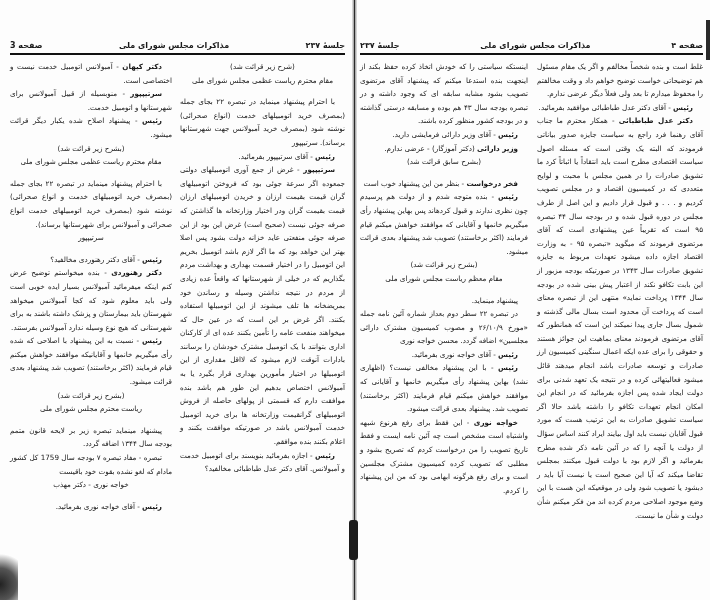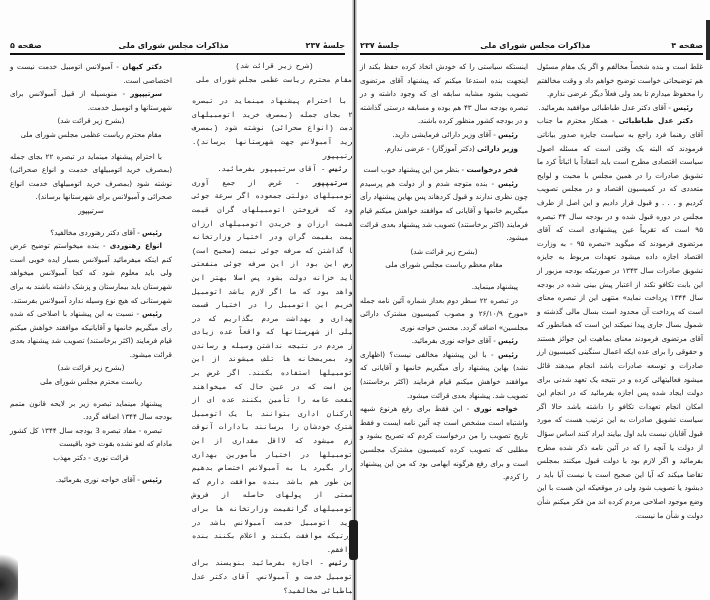--- a/index.html
+++ b/index.html
@@ -16,70 +16,71 @@
       background: radial-gradient(circle at 0% 70%, #222 0%, #555 40%, rgba(255,255,255,0) 75%); }
     .edge-mark-right { position: absolute; left: 706px; top: 20px; width: 4px; height: 40px; background: #2a2a2a; }
     .header { position: absolute; top: 38px; height: 14px; display: flex; justify-content: space-between; align-items: center;
       direction: rtl; font-weight: bold; font-size: 8px; }
     .page-left .header { left: 10px; width: 335px; }
     .page-right .header { left: 3px; width: 343px; }
     .rule { position: absolute; top: 53px; height: 2px; background: #111; }
     .page-left .rule { left: 10px; width: 335px; }
     .page-right .rule { left: 3px; width: 343px; }
     .col { position: absolute; top: 60px; direction: rtl; text-align: justify; font-size: 7.2px; line-height: 13.6px; }
-    .page-left .col-r { left: 192px; width: 165px; font-family: Liberation Mono, monospace; }
+    .page-left .col-r { left: 180px; width: 165px; }
     .page-left .col-l { left: 10px; width: 162px; }
     .page-right .col-r { left: 180px; width: 166px; }
     .page-right .col-l { left: 3px; width: 168px; }
     .col p { margin: 0; }
     .col .center { text-align: center; }
     .col .indent { text-indent: 10px; }
     .col b { font-weight: bold; }
     .gap { height: 8px; }
   </style>
 </head>
 <body>
 
 <div class="spread">
 
   <div class="page page-left">
     <div class="header">
       <span>جلسهٔ ۲۳۷</span>
       <span>مذاکرات مجلس شورای ملی</span>
-      <span>صفحه ۵</span>
+      <span>صفحه 3</span>
     </div>
     <div class="rule"></div>
 
     <div class="col col-r">
         <p class="center">(شرح زیر قرائت شد)</p>
         <p class="center">مقام محترم ریاست عظمی مجلس شورای ملی</p>
         <div class="gap"></div>
         <p class="indent">با احترام پیشنهاد مینماید در تبصره ۲۲ بجای جمله (بمصرف خرید اتومبیلهای خدمت (انواع صحرائی) نوشته شود (بمصرف خرید آمبولانس جهت شهرستانها برساند). سرتیپپور</p>
         <p class="indent"><b>رئیس</b> - آقای سرتیپپور بفرمائید.</p>
         <p class="indent"><b>سرتیپپور</b> - غرض از جمع آوری اتومبیلهای دولتی جمعوده اگر سرعة جوئی بود که فروختن اتومبیلهای گران قیمت بقیمت ارزان و خریدن اتومبیلهای ارزان قیمت بقیمت گران ودر اختیار وزارتخانه ها گذاشتن که صرفه جوئی نیست (صحیح است) غرض این بود از این صرفه جوئی منفعتی عاید خزانه دولت بشود پس اصلا بهتر این خواهد بود که ما اگر لازم باشد اتومبیل بخریم این اتومبیل را در اختیار قسمت بهداری و بهداشت مردم بگذاریم که در خیلی از شهرستانها که واقعاً عده زیادی از مردم در نتیجه نداشتن وسیله و رساندن خود بمریضخانه ها تلف میشوند از این اتومبیلها استفاده بکنند. اگر غرض بر این است که در عین حال که میخواهند منفعت عامه را تأمین بکنند عده ای از کارکنان اداری بتوانند با یک اتومبیل مشترک خودشان را برسانند بادارات آنوقت لازم میشود که لااقل مقداری از این اتومبیلها در اختیار مأمورین بهداری قرار بگیرد یا به آمبولانس اختصاص بدهیم این طور هم باشد بنده موافقت دارم که قسمتی از پولهای حاصله از فروش اتومبیلهای گرانقیمت وزارتخانه ها برای خرید اتومبیل خدمت آمبولانس باشد در صورتیکه موافقت بکنند و اعلام بکنند بنده موافقم.</p>
         <p class="indent"><b>رئیس</b> - اجازه بفرمائید بنویسند برای اتومبیل خدمت و آمبولانس. آقای دکتر عدل طباطبائی مخالفید؟</p>
       </div>
     <div class="col col-l">
         <p class="indent"><b>دکتر کیهان</b> - آمبولانس اتومبیل خدمت نیست و اختصاصی است.</p>
         <p class="indent"><b>سرتیپپور</b> - منوبسیله از قبیل آمبولانس برای شهرستانها و اتومبیل خدمت.</p>
+        <p class="indent"><b>رئیس</b> - پیشنهاد اصلاح شده یکبار دیگر قرائت میشود.</p>
         <p class="center">(بشرح زیر قرائت شد)</p>
         <p class="center">مقام محترم ریاست عظمی مجلس شورای ملی</p>
         <div class="gap"></div>
         <p class="indent">با احترام پیشنهاد مینماید در تبصره ۲۲ بجای جمله (بمصرف خرید اتومبیلهای خدمت و انواع صحرائی) نوشته شود (بمصرف خرید اتومبیلهای خدمت انواع صحرائی و آمبولانس برای شهرستانها برساند).</p>
         <p class="center">سرتیپپور</p>
         <div class="gap"></div>
         <p class="indent"><b>رئیس</b> - آقای دکتر رهنوردی مخالفید؟</p>
-        <p class="indent"><b>انواع رهنوردی</b> - بنده میخواستم توضیح عرض کنم اینکه میفرمائید آمبولانس بسیار ایده خوبی است ولی باید معلوم شود که کجا آمبولانس میخواهد شهرستان باید بیمارستان و پزشک داشته باشند به برای شهرستانی که هیچ نوع وسیله ندارد آمبولانس بفرستند.</p>
+        <p class="indent"><b>دکتر رهنوردی</b> - بنده میخواستم توضیح عرض کنم اینکه میفرمائید آمبولانس بسیار ایده خوبی است ولی باید معلوم شود که کجا آمبولانس میخواهد شهرستان باید بیمارستان و پزشک داشته باشند به برای شهرستانی که هیچ نوع وسیله ندارد آمبولانس بفرستند.</p>
         <p class="indent"><b>رئیس</b> - نسبت به این پیشنهاد با اصلاحی که شده رأی میگیریم خانمها و آقایانیکه موافقند خواهش میکنم قیام فرمایند (اکثر برخاستند) تصویب شد پیشنهاد بعدی قرائت میشود.</p>
         <p class="center">(بشرح زیر قرائت شد)</p>
         <p class="center">ریاست محترم مجلس شورای ملی</p>
         <div class="gap"></div>
         <p class="indent">پیشنهاد مینماید تبصره زیر بر لایحه قانون متمم بودجه سال ۱۳۴۴ اضافه گردد.</p>
-        <p class="indent">تبصره - مفاد تبصره 3 بودجه سال ۱۳۴۴ کل کشور مادام که لغو نشده بقوت خود باقیست</p>
-        <p class="center">قرائت نوری - دکتر مهذب</p>
+        <p class="indent">تبصره - مفاد تبصره ۷ بودجه سال 1759 کل کشور مادام که لغو نشده بقوت خود باقیست</p>
+        <p class="center">خواجه نوری - دکتر مهذب</p>
         <div class="gap"></div>
         <p class="indent"><b>رئیس</b> - آقای خواجه نوری بفرمائید.</p>
       </div>
   </div>
 
   <div class="gutter"></div>
   <div class="gutter-blot"></div>
   <div class="edge-blot"></div>
   <div class="edge-mark-right"></div>
 
@@ -93,20 +94,21 @@
 
     <div class="col col-r">
         <p class="">غلط است و بنده شخصاً مخالفم و اگر یک مقام مسئول هم توضیحاتی خواست توضیح خواهم داد و وقت مخالفتم را محفوظ میدارم تا بعد ولی فعلاً دیگر عرضی ندارم.</p>
         <p class="indent"><b>رئیس</b> - آقای دکتر عدل طباطبائی موافقید بفرمائید.</p>
         <p class="indent"><b>دکتر عدل طباطبائی</b> - همکار محترم ما جناب آقای رهنما فرد راجع به سیاست جایزه صدور بیاناتی فرمودند که البته یک وقتی است که مسئله اصول سیاست اقتصادی مطرح است باید انتقاداً یا اثباتاً کرد ما تشویق صادرات را در همین مجلس با محبت و لوایح متعددی که در کمیسیون اقتصاد و در مجلس تصویب کردیم و . . . و قبول قرار دادیم و این اصل از طرف مجلس در دوره قبول شده و در بودجه سال ۴۴ تبصره ۹۵ است که تقریباً عین پیشنهادی است که آقای مرتضوی فرمودند که میگوید «تبصره ۹۵ - به وزارت اقتصاد اجازه داده میشود تعهدات مربوط به جایزه تشویق صادرات سال ۱۳۴۳ در صورتیکه بودجه مزبور از این بابت تکافو نکند از اعتبار پیش بینی شده در بودجه سال ۱۳۴۴ پرداخت نماید» منتهی این از تبصره معنای است که پرداخت آن محدود است بسال مالی گذشته و شمول بسال جاری پیدا نمیکند این است که همانطور که آقای مرتضوی فرمودند معنای بماهیت این جوائز هستند و حقوقی را برای عده ایکه اعمال سنگینی کمیسیون ارز صادرات و توسعه صادرات باشد انجام میدهند قائل میشود فعالیتهائی کرده و در نتیجه یک تعهد شدنی برای دولت ایجاد شده پس اجازه بفرمائید که در انجام این امکان انجام تعهدات تکافو را داشته باشد حالا اگر سیاست تشویق صادرات به این ترتیب هست که مورد قبول آقایان نیست باید اول بیایند ایراد کنند اساس سؤال از دولت یا آنچه را که در آئین نامه ذکر شده مطرح بفرمائید و اگر لازم بود با دولت قبول میکنند بمجلس تقاضا میکند که آیا این صحیح است یا نیست آیا باید ر دبشود یا تصویب شود ولی در موقعیکه این هست با این وضع موجود اصلاحی مردم کرده اند من فکر میکنم شأن دولت و شأن ما نیست.</p>
       </div>
     <div class="col col-l">
         <p class="">اینستکه سیاستی را که خودش اتخاذ کرده حفظ بکند از اینجهت بنده استدعا میکنم که پیشنهاد آقای مرتضوی تصویب بشود مشابه سابقه ای که وجود داشته و در تبصره بودجه سال ۴۳ هم بوده و مسابقه درستی گذاشته و در بودجه کشور منظور کرده باشند.</p>
         <p class="indent"><b>رئیس</b> - آقای وزیر دارائی فرمایشی دارید.</p>
         <p class="indent"><b>وزیر دارائی</b> (دکتر آموزگار) - عرضی ندارم.</p>
+        <p class="center">(بشرح سابق قرائت شد)</p>
         <div class="gap"></div>
         <p class="indent"><b>فخر درخواست</b> - بنظر من این پیشنهاد خوب است</p>
         <p class="indent"><b>رئیس</b> - بنده متوجه شدم و از دولت هم پرسیدم چون نظری ندارند و قبول کردهاند پس بهاین پیشنهاد رأی میگیریم خانمها و آقایانی که موافقند خواهش میکنم قیام فرمایند (اکثر برخاستند) تصویب شد پیشنهاد بعدی قرائت میشود.</p>
         <p class="center">(بشرح زیر قرائت شد)</p>
         <p class="center">مقام معظم ریاست مجلس شورای ملی</p>
         <div class="gap"></div>
         <p class="indent">پیشنهاد مینماید.</p>
         <p class="indent">در تبصره ۲۲ سطر دوم بعداز شماره آئین نامه جمله «مورخ ۲۶/۱۰/۹ و مصوب کمیسیون مشترک دارائی مجلسین» اضافه گردد. محسن خواجه نوری</p>
         <p class="indent"><b>رئیس</b> - آقای خواجه نوری بفرمائید.</p>
         <p class="indent"><b>رئیس</b> - با این پیشنهاد مخالفی نیست؟ (اظهاری نشد) بهاین پیشنهاد رأی میگیریم خانمها و آقایانی که موافقند خواهش میکنم قیام فرمایند (اکثر برخاستند) تصویب شد. پیشنهاد بعدی قرائت میشود.</p>

